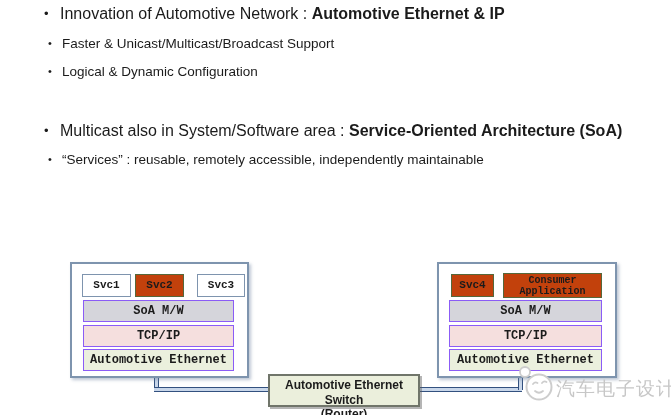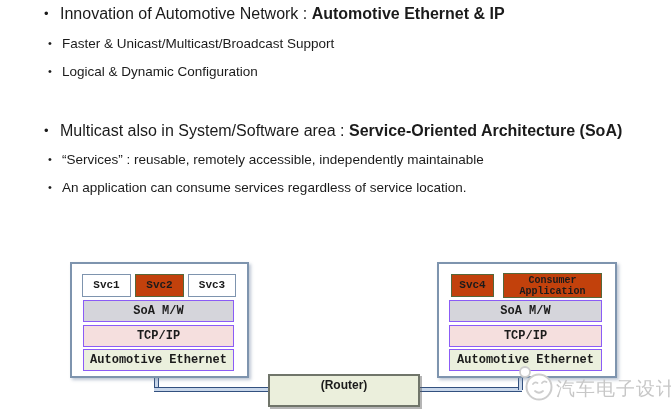--- a/index.html
+++ b/index.html
@@ -42,21 +42,21 @@
   #right-ecu .layer { left:10px; width:151px; }
 
   .svc {
     position:absolute; top:10px; height:21px; background:#ffffff;
     border:1px solid #7e94ae; font-size:11px; font-weight:bold;
     text-align:center; line-height:21px;
   }
   .svc.green { background:#c2410c; border-color:#55683b; }
   #svc1 { left:10px;  width:47px; }
   #svc2 { left:63px;  width:47px; }
-  #svc3 { left:116px; width:46px; }
+  #svc3 { left:125px; width:46px; }
   #svc4 { left:12px;  width:41px; }
   #consumer {
     left:64px; width:97px; top:9px; height:23px;
     display:flex; align-items:center; justify-content:center;
     font-size:10px; line-height:11px; text-align:center;
   }
 
   
   .conn { position:absolute; background:#c9d7ea; }
   .conn.h { height:3px; border-top:1.5px solid #33517f; border-bottom:1.5px solid #33517f; }
@@ -96,23 +96,20 @@
   <div class="l2" id="s1b">
     <span class="dot">•</span><span>Logical &amp; Dynamic Configuration</span>
   </div>
 
   <div class="l1" id="b2">
     <span class="dot">•</span><span>Multicast also in System/Software area : </span><strong>Service-Oriented Architecture (SoA)</strong>
   </div>
   <div class="l2" id="s2a">
     <span class="dot">•</span><span>“Services” : reusable, remotely accessible, independently maintainable</span>
   </div>
-  <div class="l2" id="s2b">
-    <span class="dot">•</span><span>An application can consume services regardless of service location.</span>
-  </div>
 
   <div class="conn v" id="conn-left-v"></div>
   <div class="conn h" id="conn-left-h"></div>
   <div class="conn h" id="conn-right-h"></div>
   <div class="conn v" id="conn-right-v"></div>
 
   <div class="ecu" id="left-ecu">
     <div class="svc" id="svc1">Svc1</div>
     <div class="svc green" id="svc2">Svc2</div>
     <div class="svc" id="svc3">Svc3</div>
@@ -123,20 +120,21 @@
 
   <div class="ecu" id="right-ecu">
     <div class="svc green" id="svc4">Svc4</div>
     <div class="svc green" id="consumer">Consumer Application</div>
     <div class="layer soa">SoA M/W</div>
     <div class="layer tcp">TCP/IP</div>
     <div class="layer eth">Automotive Ethernet</div>
   </div>
 
   <div id="switch">
+    <div>Automotive Ethernet Switch</div>
     <div>(Router)</div>
   </div>
 
   <svg id="wm-logo" width="46" height="46" viewBox="0 0 46 46">
     <circle cx="15" cy="12" r="5" fill="#ffffff" stroke="#cdcdcd" stroke-width="1.8"></circle>
     <circle cx="29" cy="27" r="12.5" fill="#ffffff" stroke="#cdcdcd" stroke-width="2"></circle>
     <path d="M23 24 q2 -2.5 4.5 -1" fill="none" stroke="#cdcdcd" stroke-width="1.8" stroke-linecap="round"></path>
     <path d="M32 23 q2 -2.5 4.5 -1" fill="none" stroke="#cdcdcd" stroke-width="1.8" stroke-linecap="round"></path>
     <path d="M25 31 q4 3.5 8 0" fill="none" stroke="#cdcdcd" stroke-width="1.8" stroke-linecap="round"></path>
   </svg>

